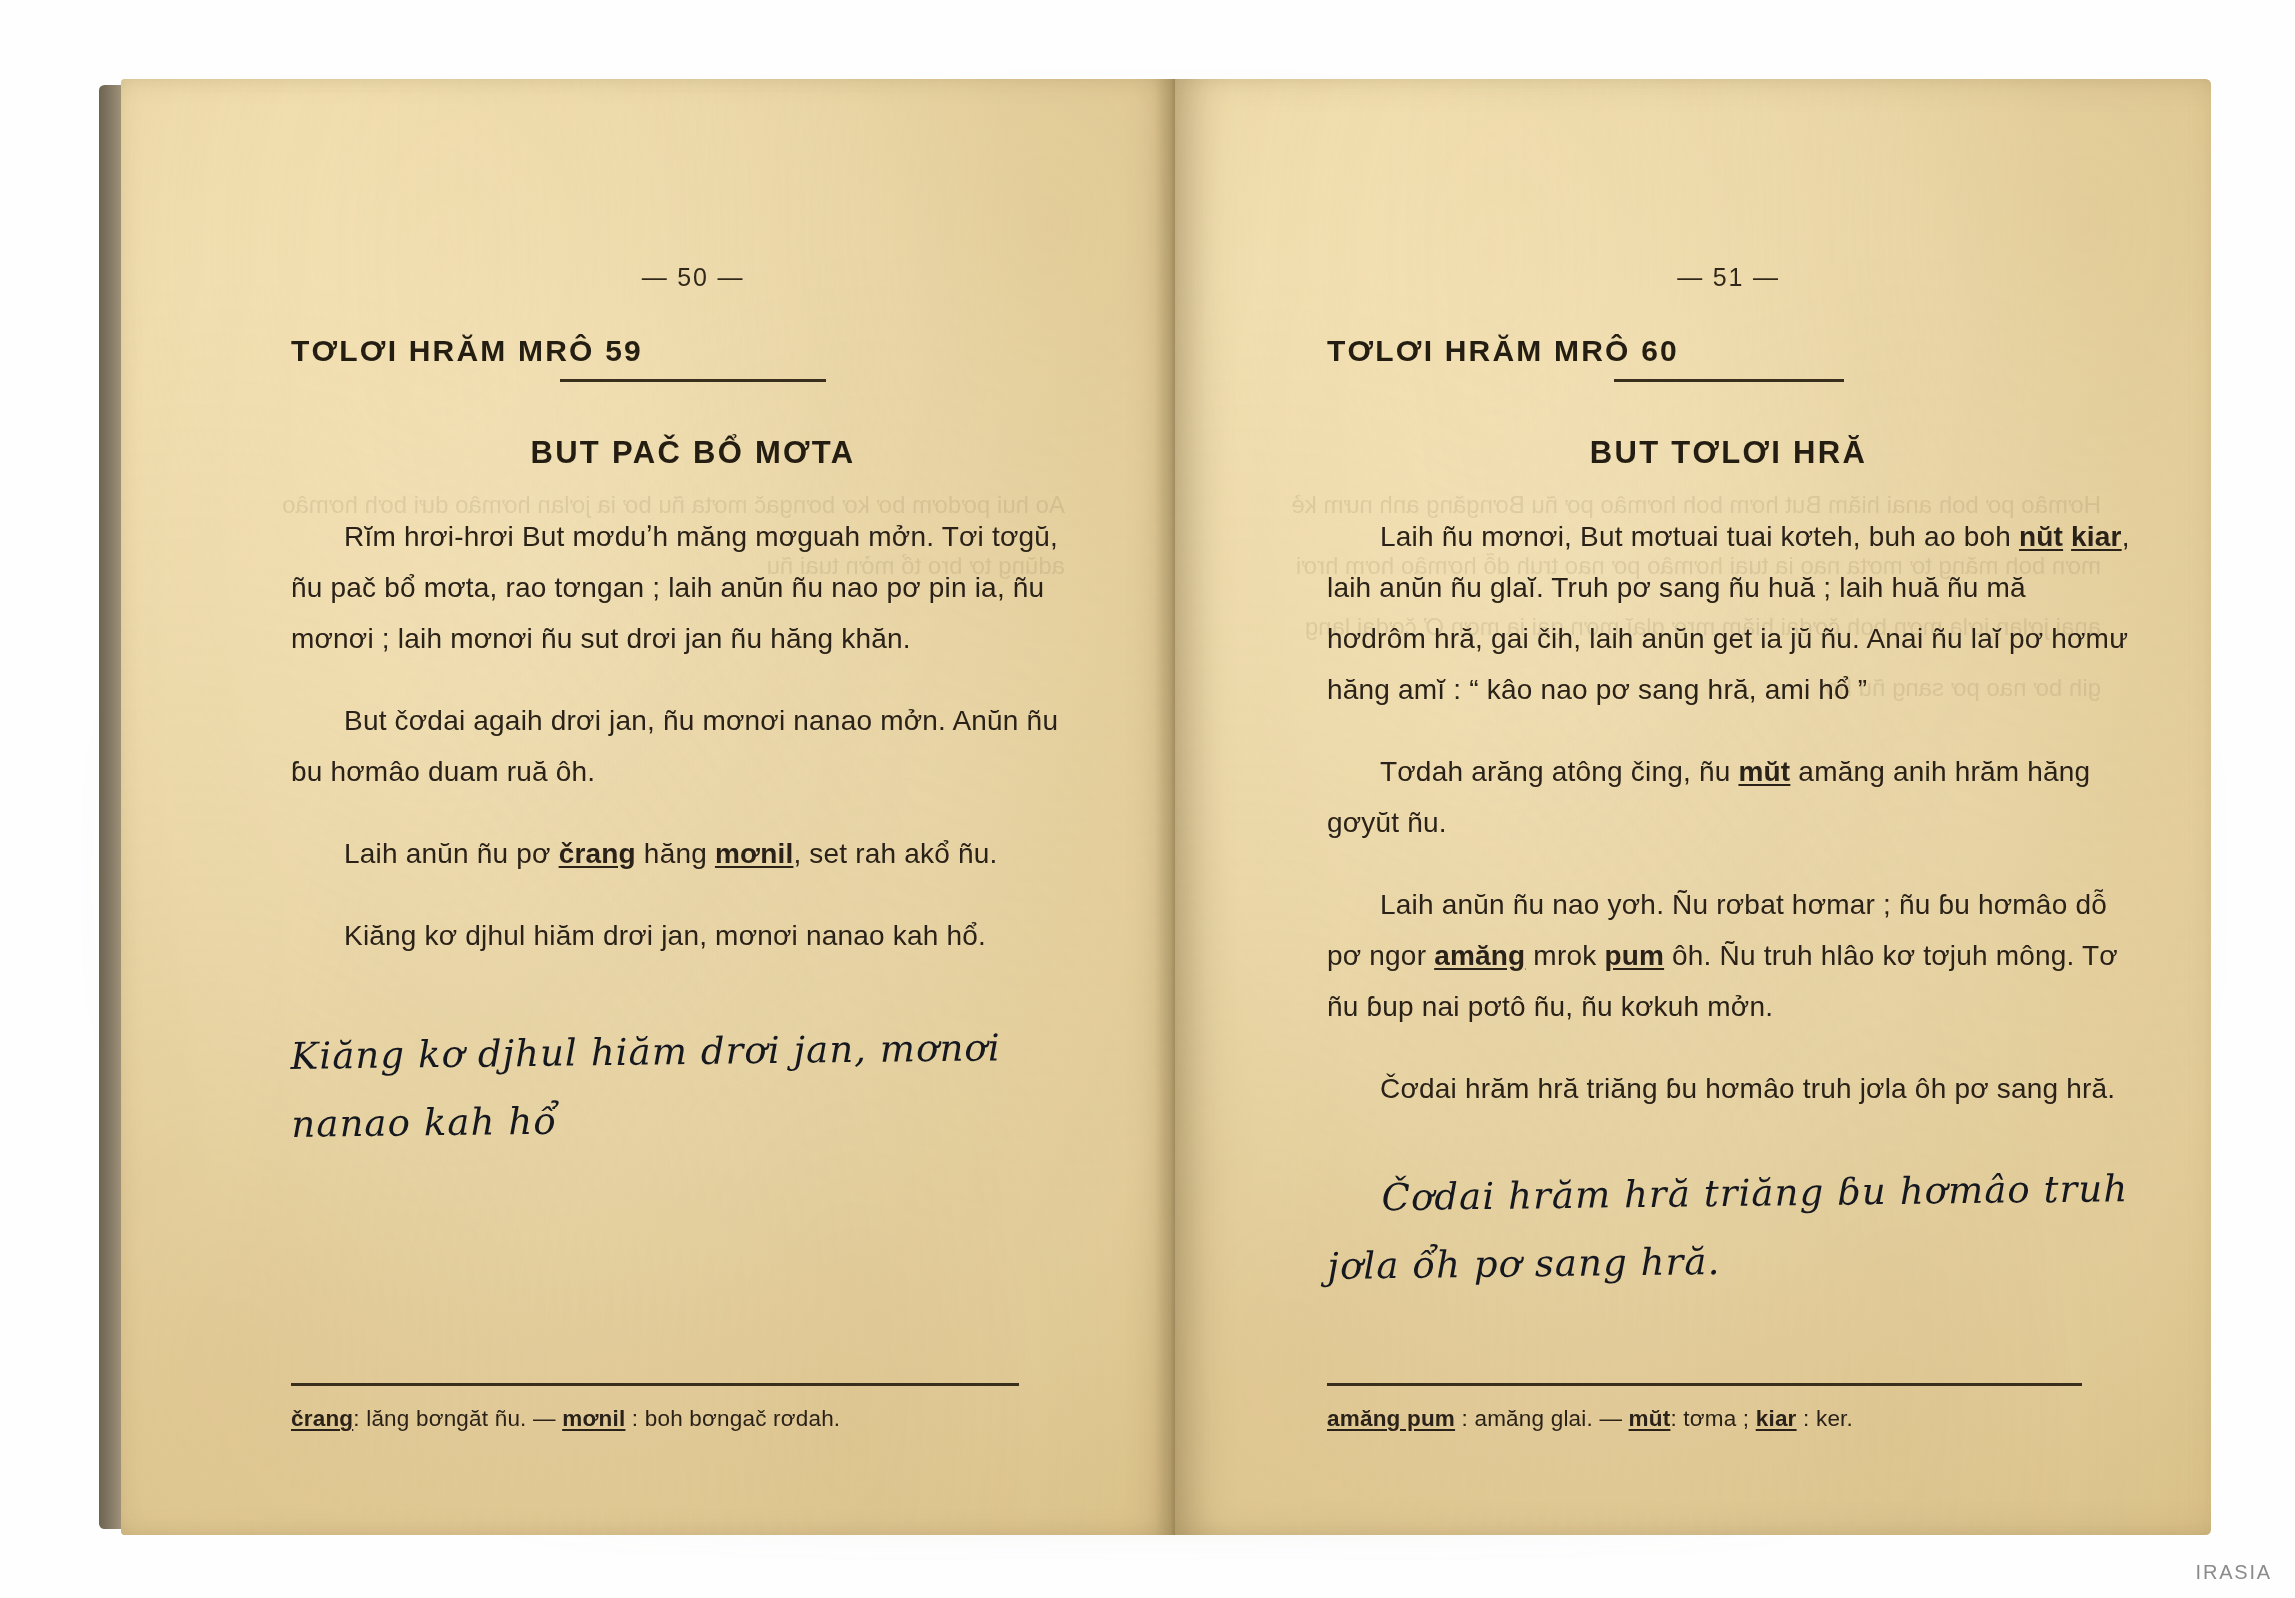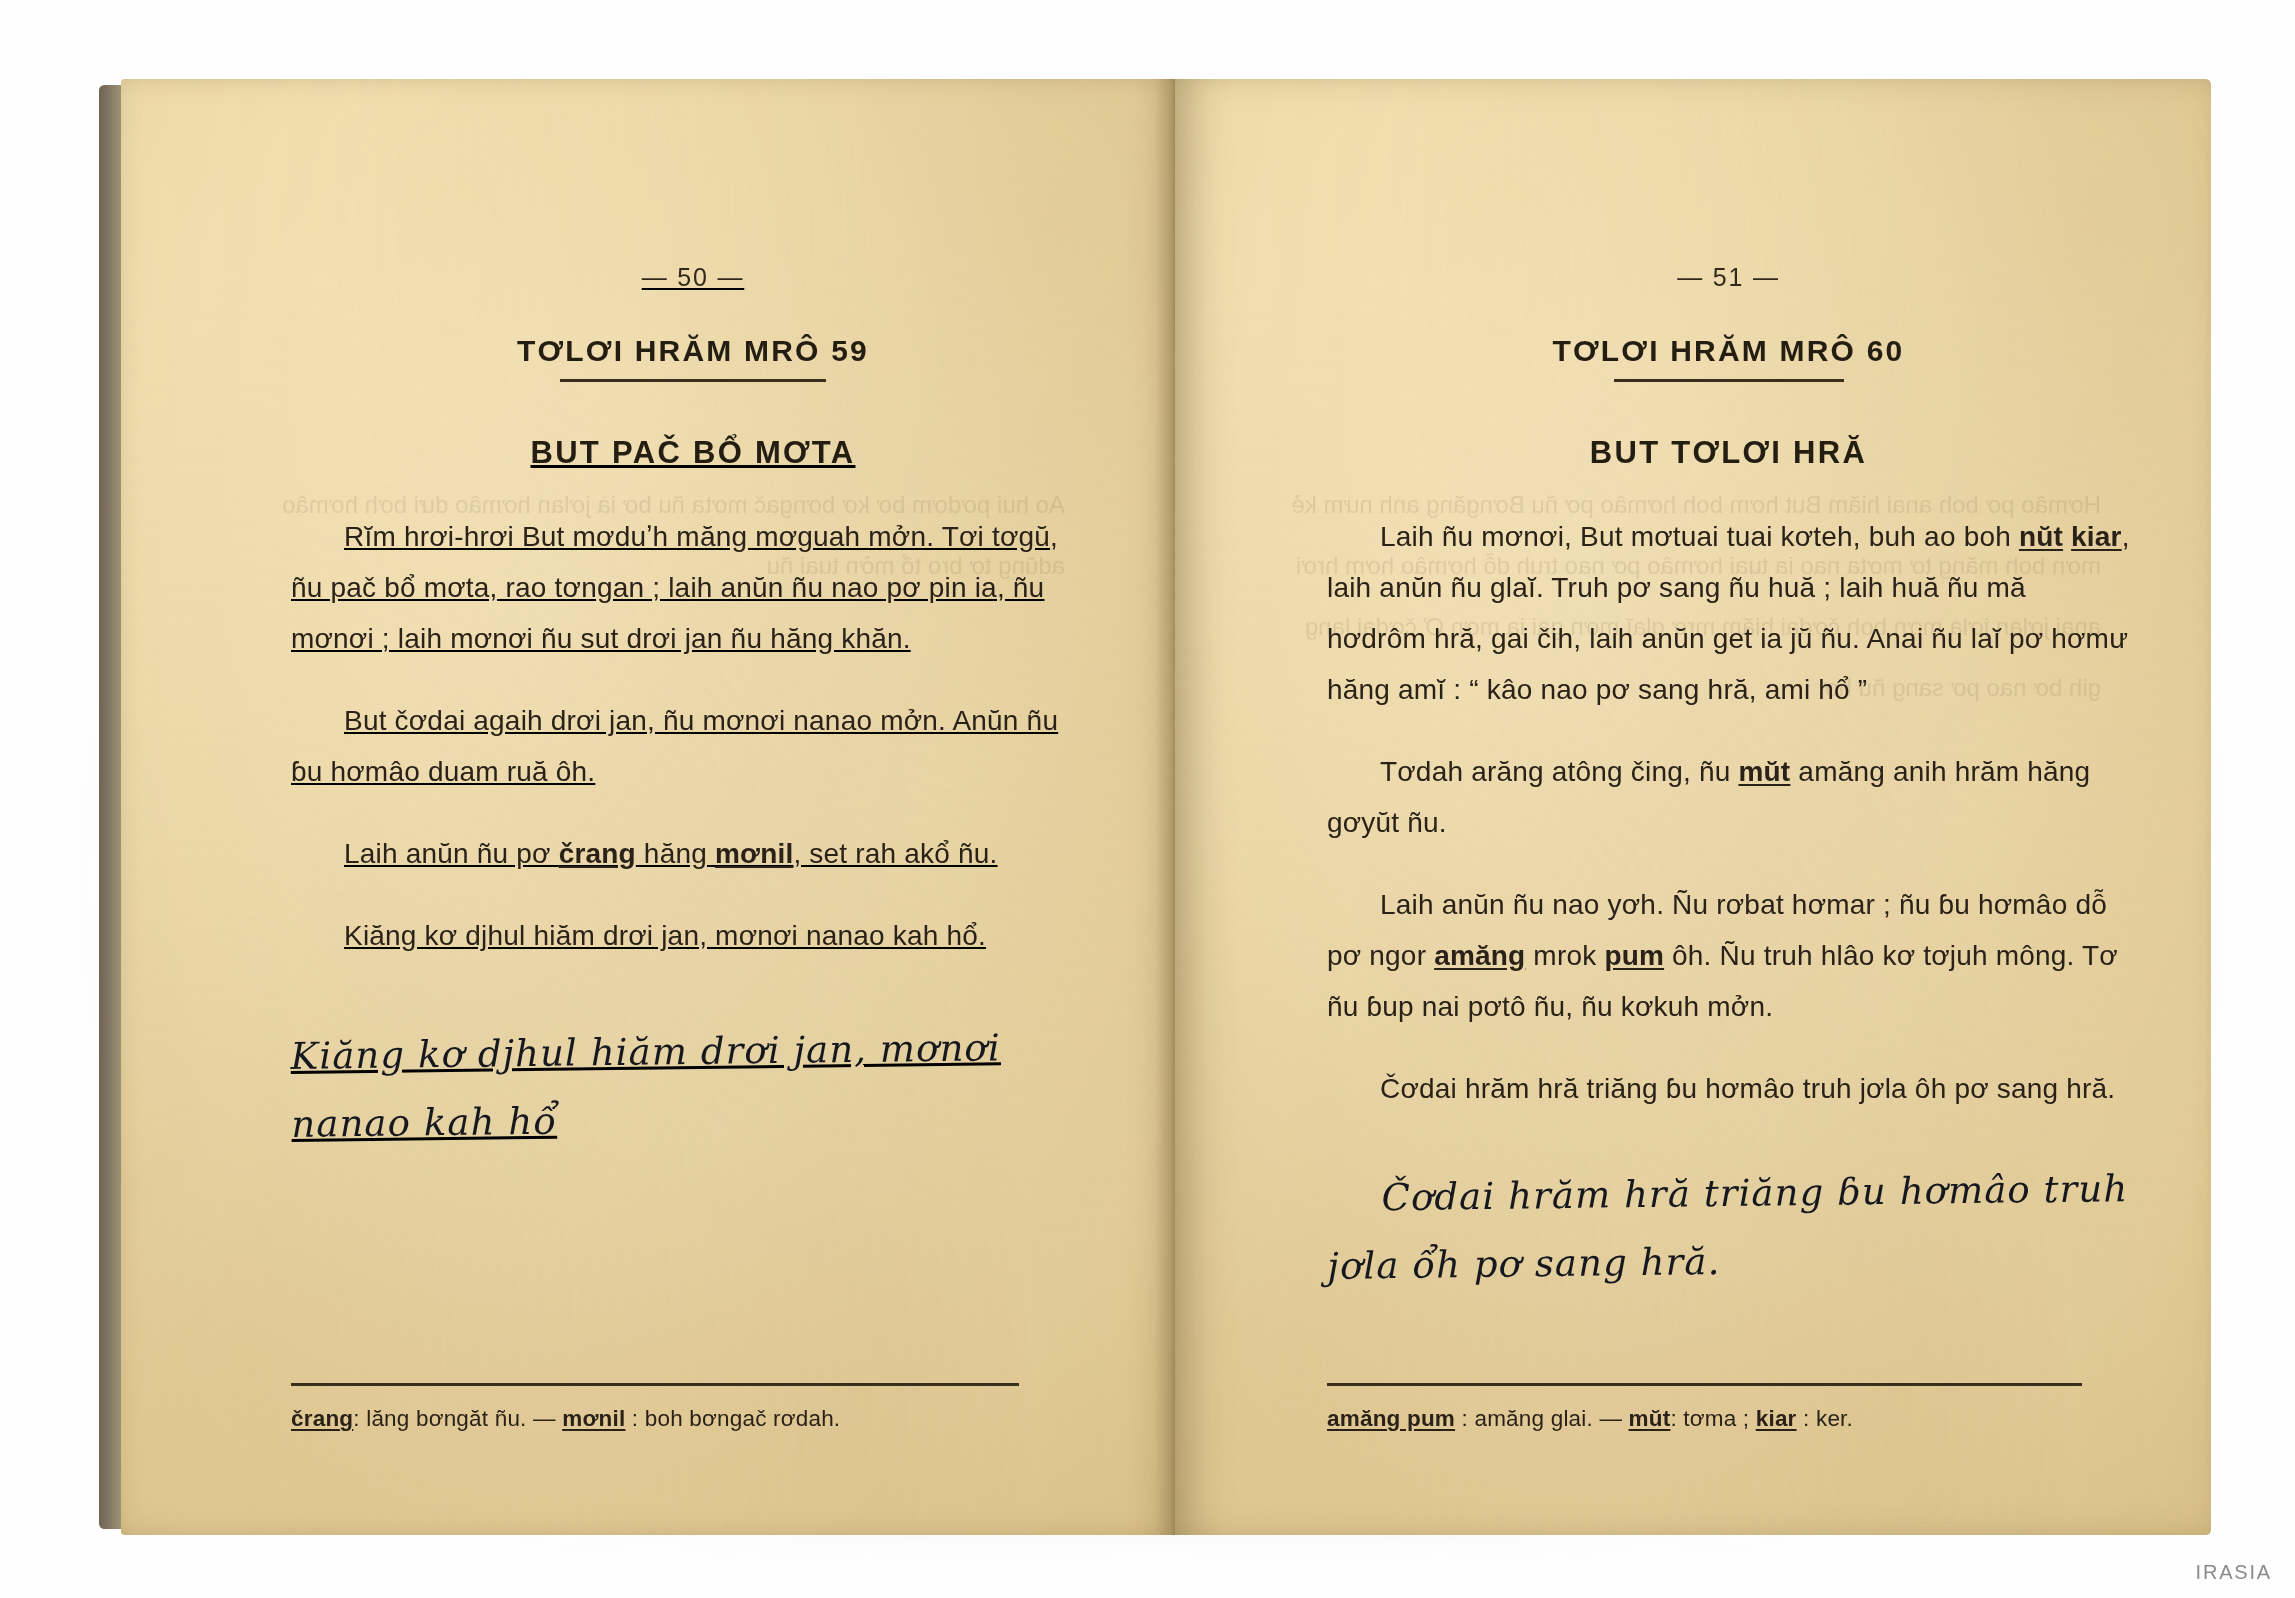--- a/index.html
+++ b/index.html
@@ -121,34 +121,34 @@
   }
 
   
   .col {
     position: relative;
     z-index: 3;
     box-sizing: border-box;
     height: 100%;
     padding: 0;
   }
-  .page.left .col { padding: 184px 80px 0 170px; text-decoration: underline; }
+  .page.left .col { padding: 184px 80px 0 170px; }
   .page.right .col { padding: 184px 81px 0 152px; }
 
   .folio {
     text-align: center;
     font-family: "Liberation Sans", sans-serif;
     font-size: 25px;
     letter-spacing: 1.8px;
     color: #31281a;
     margin: 0 0 42px 0;
   }
 
   .lesson-head {
-    text-align: center;
+    text-align: left;
     margin: 0 0 7.3px 0;
   }
   .lesson-head .txt {
     font-family: "Liberation Sans", sans-serif;
     font-weight: bold;
     font-size: 30px;
     letter-spacing: 2.2px;
     color: #241d12;
     display: inline-block;
   }

